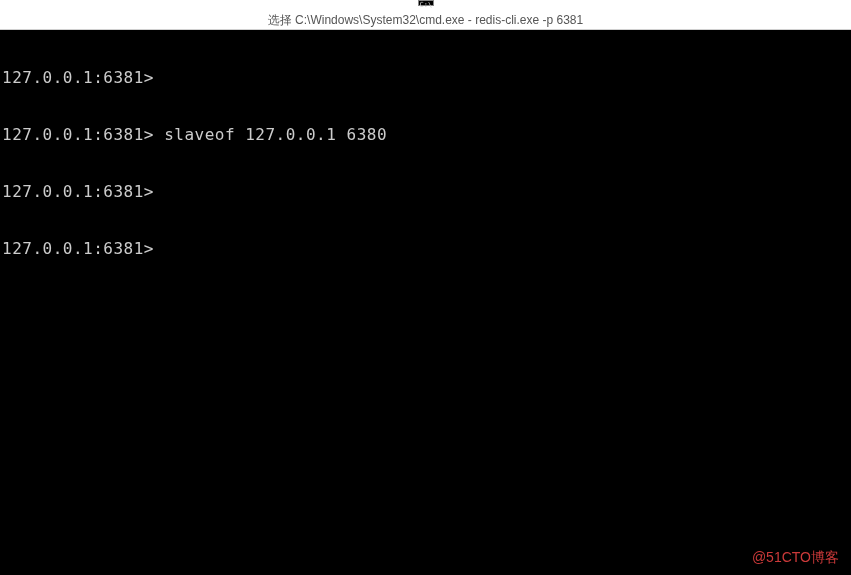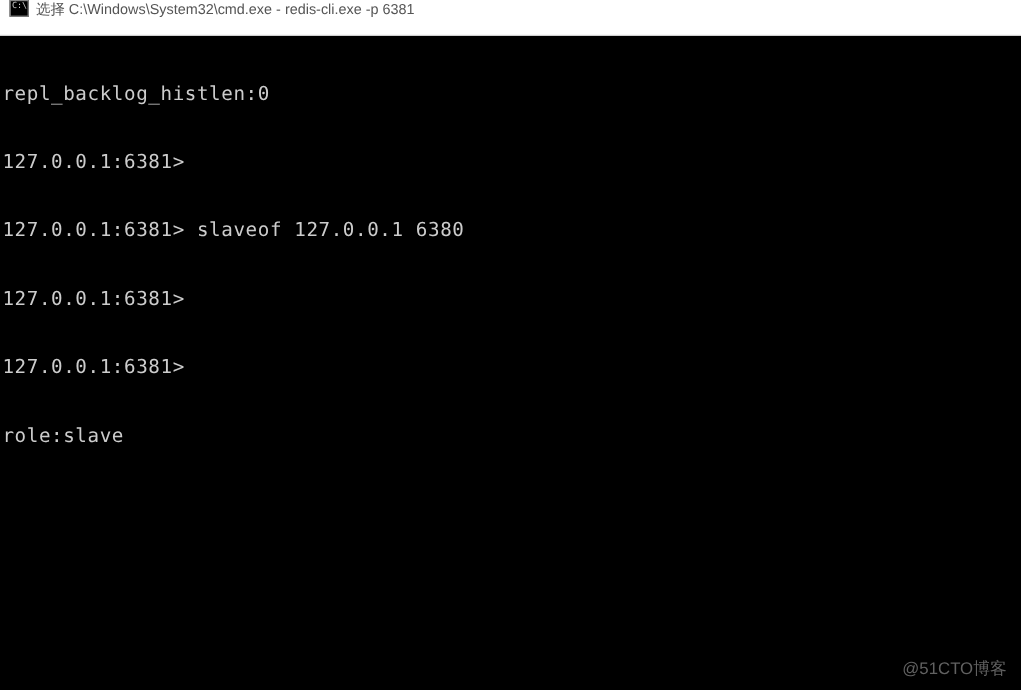--- a/index.html
+++ b/index.html
@@ -9,23 +9,24 @@
       background: #000;
       font-family: "Consolas", "NSimSun", monospace;
       overflow: hidden;
       position: relative;
     }
     .titlebar {
       height: 30px;
       background: #fff;
       border-bottom: 1px solid #d0d0d0;
       display: flex;
-      align-items: flex-start;
+      align-items: center;
       padding: 0 8px;
       gap: 6px;
+      flex-direction: column;
     }
     .titlebar-icon {
       width: 16px;
       height: 14px;
       background: #000;
       border: 1px solid #888;
       position: relative;
       display: inline-block;
     }
     .titlebar-icon::after {
@@ -49,44 +50,42 @@
       font-size: 16px;
       line-height: 19px;
       white-space: pre;
       letter-spacing: 0.5px;
     }
     .line { display: block; min-height: 19px; }
     .watermark {
       position: absolute;
       right: 12px;
       bottom: 8px;
-      color: #737373;
+      color: #ef4444;
       font-size: 14px;
       font-family: "Microsoft YaHei", sans-serif;
       opacity: 0.85;
     }
   </style>
 </head>
 <body>
 
 <div class="titlebar">
   <span class="titlebar-icon"></span>
   <span class="titlebar-text">
     <span>选择</span>
     <span>C:\Windows\System32\cmd.exe - redis-cli.exe  -p 6381</span>
   </span>
 </div>
 
 <div class="terminal">
-  <span class="line">repl_backlog_histlen:0</span>
   <span class="line">127.0.0.1:6381&gt;</span>
   <span class="line">127.0.0.1:6381&gt; slaveof 127.0.0.1 6380</span>
   <span class="line">127.0.0.1:6381&gt;</span>
   <span class="line">127.0.0.1:6381&gt;</span>
-  <span class="line">role:slave</span>
   
   
   
   
   
   
   
   
   
   

